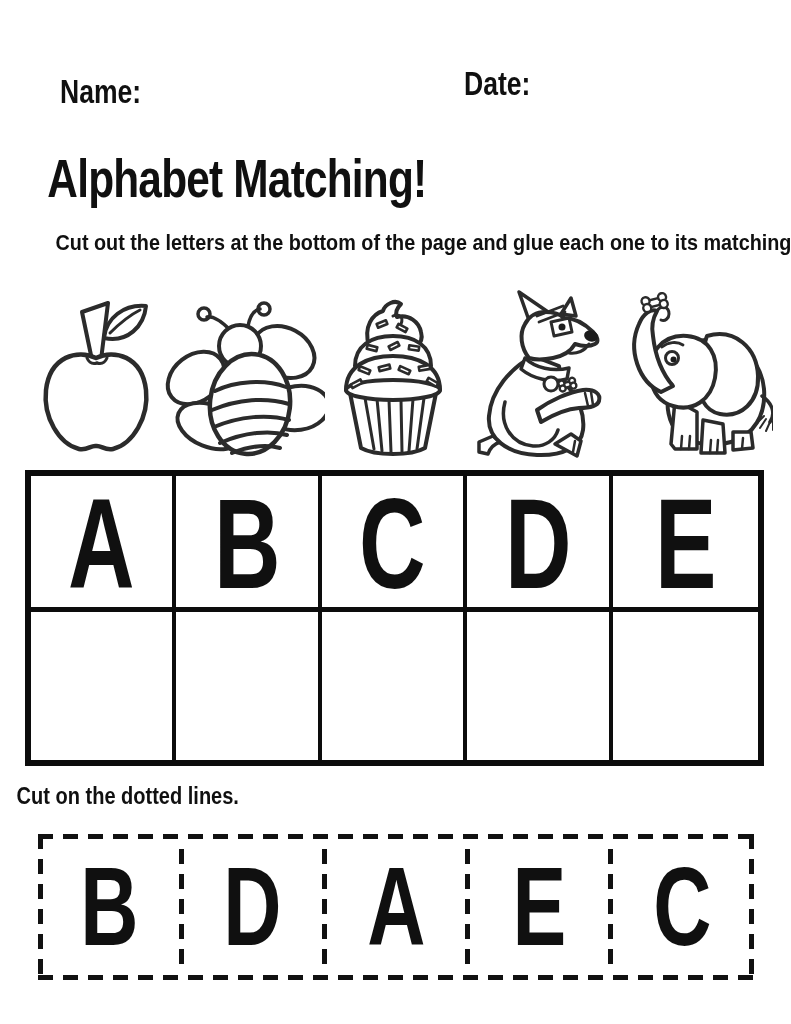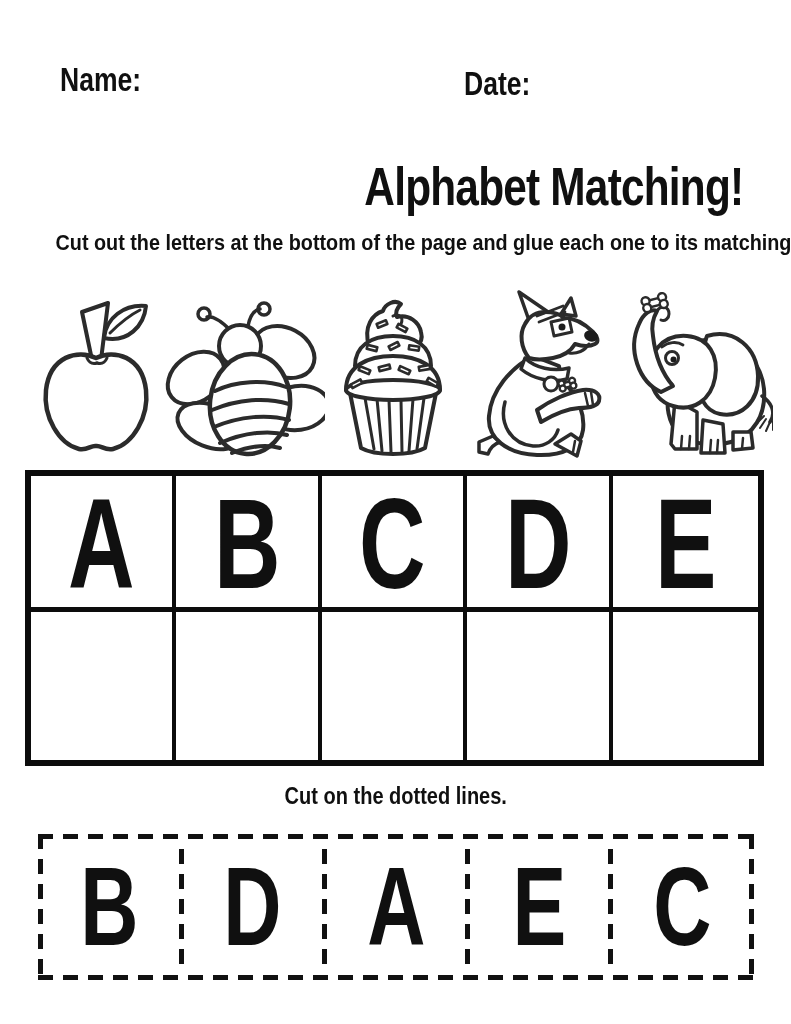--- a/index.html
+++ b/index.html
@@ -3,46 +3,46 @@
 <meta charset="utf-8">
 <style>
   html,body{margin:0;padding:0;background:#fff;}
   .page{
     position:relative;width:791px;height:1024px;background:#fff;overflow:hidden;
     font-family:"Liberation Sans","DejaVu Sans",sans-serif;color:#101010;
   }
   .cond{display:inline-block;transform:scaleX(.8);transform-origin:center;white-space:nowrap;}
   .cond-l{display:inline-block;transform:scaleX(.78);transform-origin:left center;white-space:nowrap;}
 
-  .name-label{position:absolute;left:60px;top:60px;font-size:34px;font-weight:bold;}
+  .name-label{position:absolute;left:60px;top:72px;font-size:34px;font-weight:bold;}
   .date-label{position:absolute;left:464px;top:64px;font-size:34px;font-weight:bold;}
 
-  .title{position:absolute;left:0;top:148px;width:100%;text-align:right;
-         font-size:53px;font-weight:bold;letter-spacing:-1px;margin-top:8px;}
+  .title{position:absolute;left:0;top:148px;width:100%;text-align:left;
+         font-size:53px;font-weight:bold;letter-spacing:-1px;}
   .instructions{position:absolute;left:0;top:226px;width:100%;text-align:center;
                 font-size:22.5px;font-weight:bold;line-height:33px;}
   .instructions .cond{transform:scaleX(.88);}
 
   .pics{position:absolute;left:0;top:0;}
   .pic{position:absolute;}
   .pic svg{display:block;}
   .ink{stroke:#2b2b2b;fill:none;stroke-linecap:round;stroke-linejoin:round;}
   .ink-f{stroke:#2b2b2b;fill:#fff;stroke-linecap:round;stroke-linejoin:round;}
   .ink-s{fill:#1c1c1c;stroke:none;}
 
   .match-grid{position:absolute;left:25px;top:470px;width:739px;height:296px;
     border:6px solid #0c0c0c;box-sizing:border-box;display:grid;
     grid-template-columns:repeat(5,1fr);grid-template-rows:136px 1fr;}
   .match-grid .cell{border-right:4px solid #0c0c0c;display:flex;align-items:center;justify-content:center;}
   .match-grid .cell.last{border-right:none;}
   .match-grid .cell.r1{border-bottom:5px solid #0c0c0c;}
   .big-letter{font-size:128px;font-weight:bold;line-height:1;display:inline-block;
     transform:scaleX(.72);transform-origin:center;padding-top:4px;}
 
-  .cut-line-label{position:absolute;left:0;top:783px;width:100%;text-align:center;
+  .cut-line-label{position:absolute;left:0;top:783px;width:100%;text-align:left;
     font-size:23px;font-weight:bold;}
   .cut-line-label .cond{transform:scaleX(.87);}
 
   .cutout{position:absolute;left:38px;top:834px;width:716px;height:146px;}
   .dash-h{position:absolute;left:0;width:100%;height:5px;
     background:repeating-linear-gradient(90deg,#111 0 15px,transparent 15px 25px);}
   .dash-v{position:absolute;width:5px;
     background:repeating-linear-gradient(180deg,#111 0 15px,transparent 15px 25px);}
   .cutout .cells{position:absolute;left:0;top:0;width:100%;height:100%;
     display:grid;grid-template-columns:repeat(5,1fr);}

